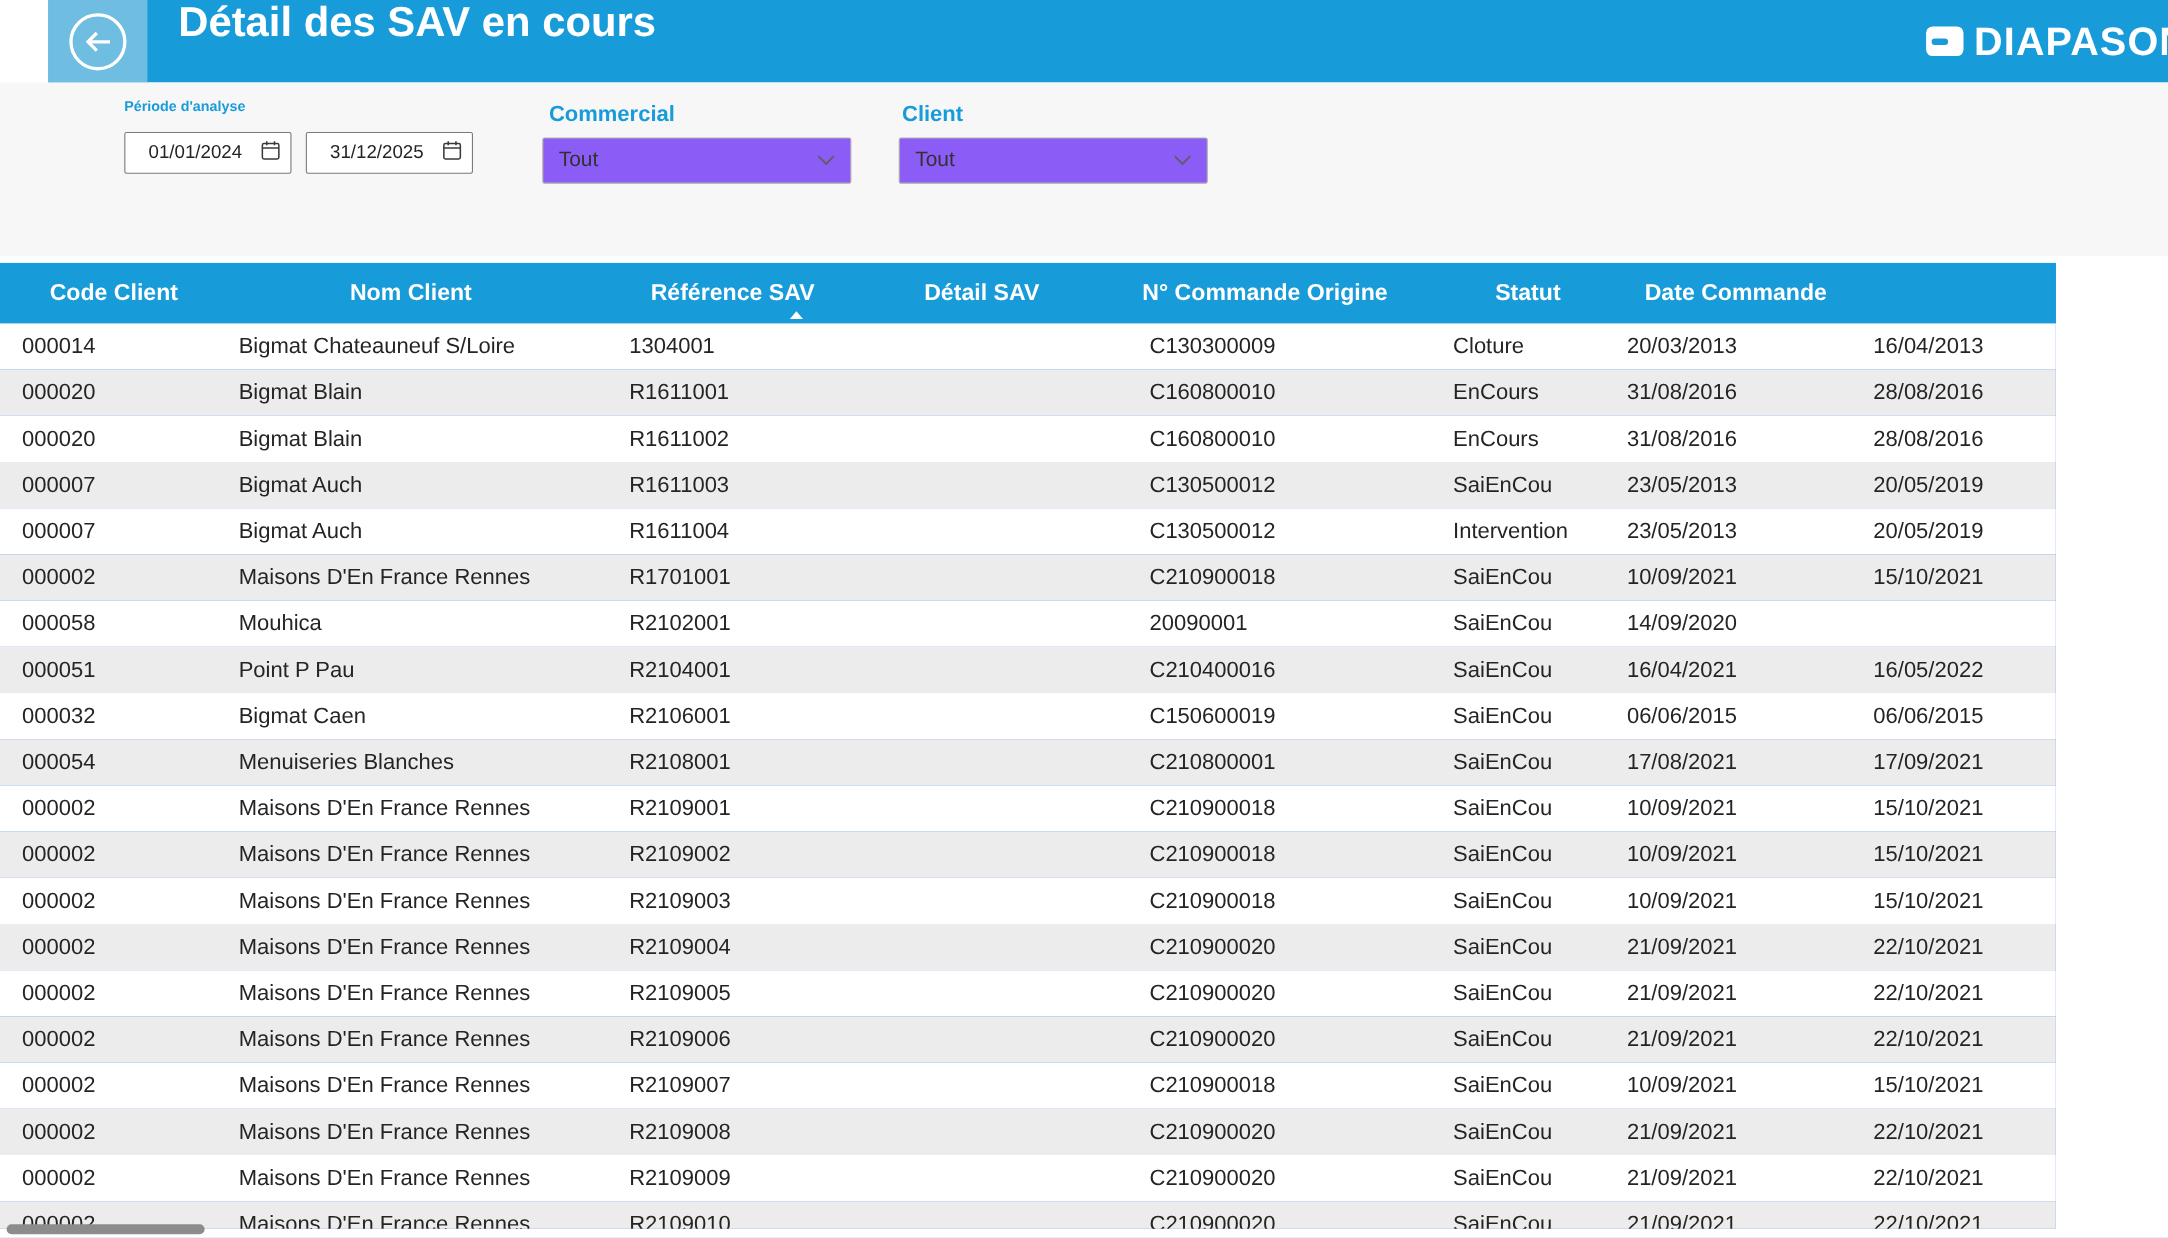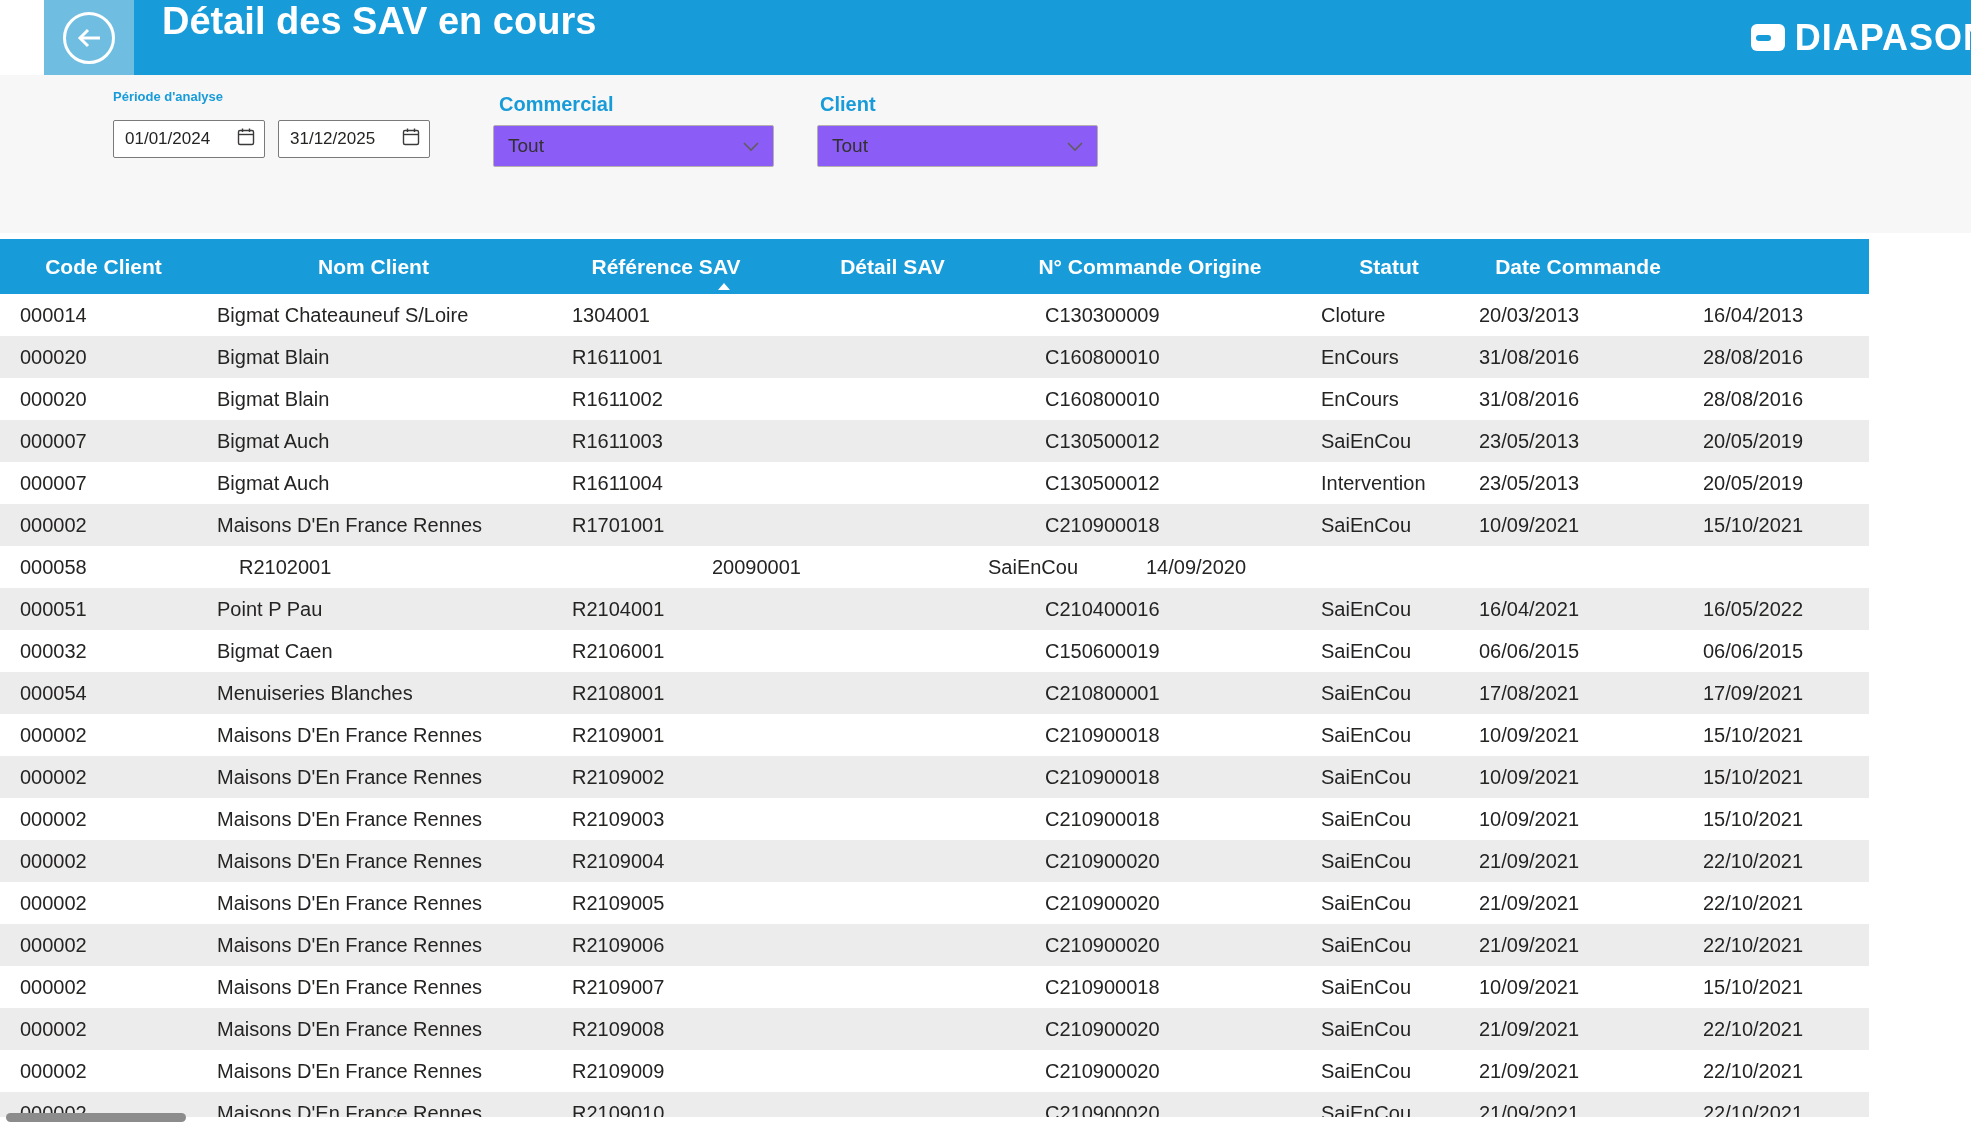--- a/index.html
+++ b/index.html
@@ -24,21 +24,21 @@
   .logo-mark::after{ content:""; position:absolute; left:5px; top:11px; width:15px; height:6px;
                      background:var(--accent); border-radius:3px; }
 
   
   .filters{ position:absolute; left:0; top:75px; width:1971px; height:158px; background:#F7F7F7; }
   .period-label{ position:absolute; left:113px; top:14px; color:var(--accent);
                  font-size:13px; font-weight:700; }
   .dates{ position:absolute; left:113px; top:45px; display:flex; gap:13px; }
   .date-input{ width:152px; height:38px; background:#fff; border:1px solid #7a7a7a; border-radius:2px;
                display:flex; align-items:center; justify-content:space-between;
-               padding:0 8px 0 11px; font-size:17px; color:var(--text); cursor:text; }
+               padding:0 8px 0 21px; font-size:17px; color:var(--text); cursor:text; }
   .dd-label{ position:absolute; top:18px; color:var(--accent); font-size:20px; font-weight:700; }
   .dd-label.commercial{ left:499px; } .dd-label.client{ left:820px; }
   .dropdown{ position:absolute; top:50px; width:281px; height:42px; background:#8b5cf6;
              border:1px solid #B3B0AD; border-radius:2px; display:flex; align-items:center;
              justify-content:space-between; padding:0 14px; font-size:19px; color:#323130; cursor:pointer;}
   .dropdown.commercial{ left:493px; } .dropdown.client{ left:817px; }
 
   
   .table{ position:absolute; left:0; top:239px; width:1869px; height:878px; overflow:hidden; background:#3b82f6;}
   .thead{ display:flex; height:55px; background:var(--accent); color:#fff; }
@@ -211,20 +211,21 @@
           <div class="td c1">Maisons D'En France Rennes</div>
           <div class="td c2">R1701001</div>
           <div class="td c3"></div>
           <div class="td c4">C210900018</div>
           <div class="td c5">SaiEnCou</div>
           <div class="td c6">10/09/2021</div>
           <div class="td c7">15/10/2021</div>
         </div>
         <div class="tr">
           <div class="td c0">000058</div>
+          <div class="td c1">Mouhica</div>
           <div class="td c2">R2102001</div>
           <div class="td c3"></div>
           <div class="td c4">20090001</div>
           <div class="td c5">SaiEnCou</div>
           <div class="td c6">14/09/2020</div>
           <div class="td c7"></div>
         </div>
         <div class="tr alt">
           <div class="td c0">000051</div>
           <div class="td c1">Point P Pau</div>

